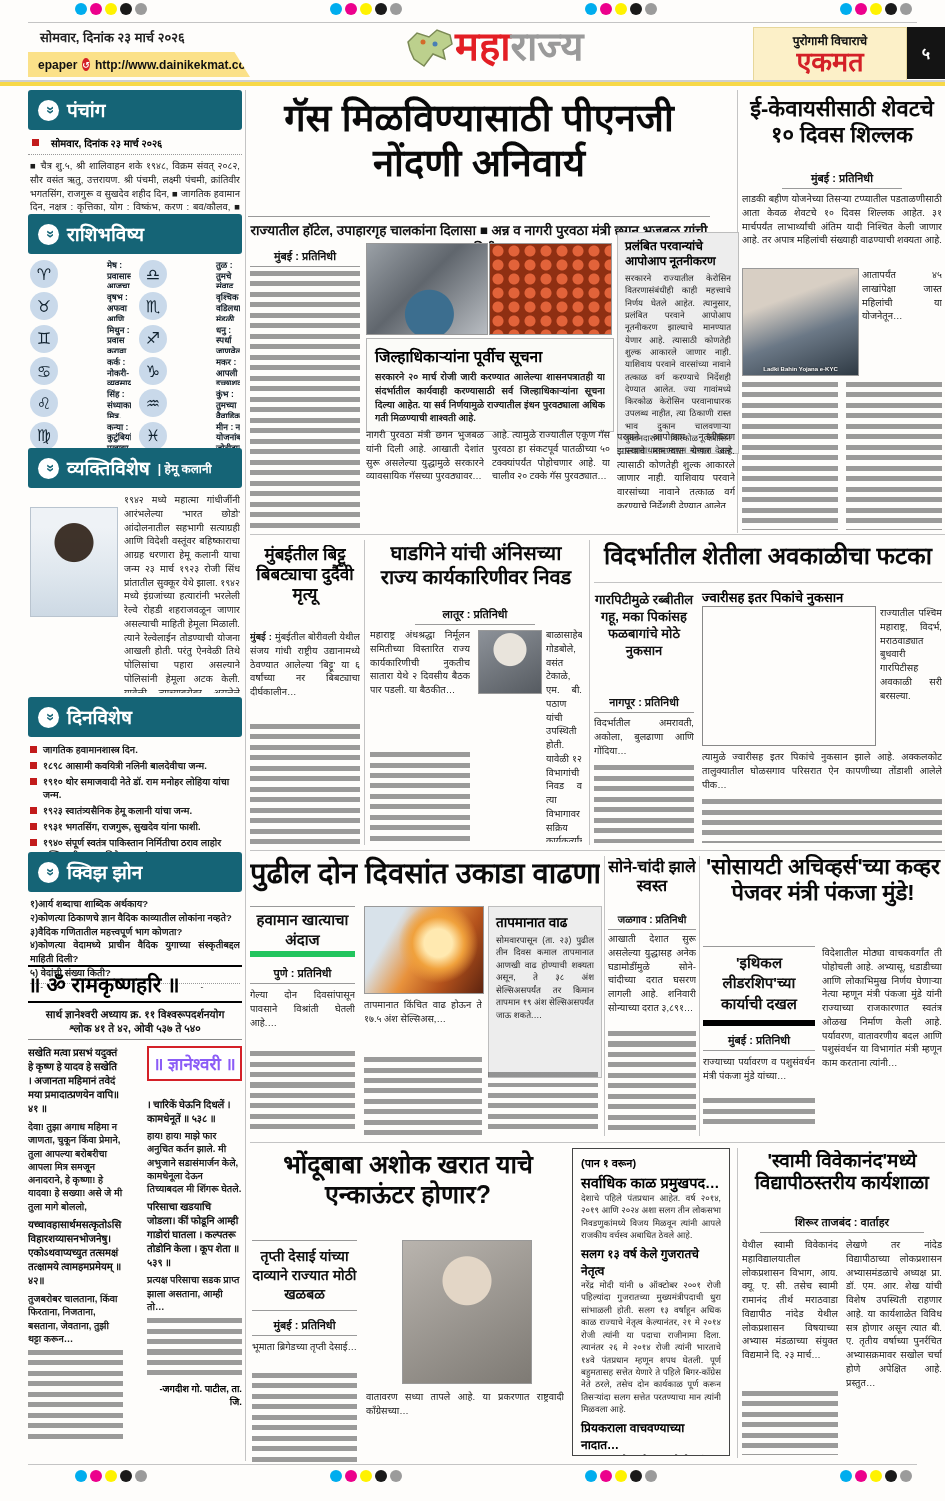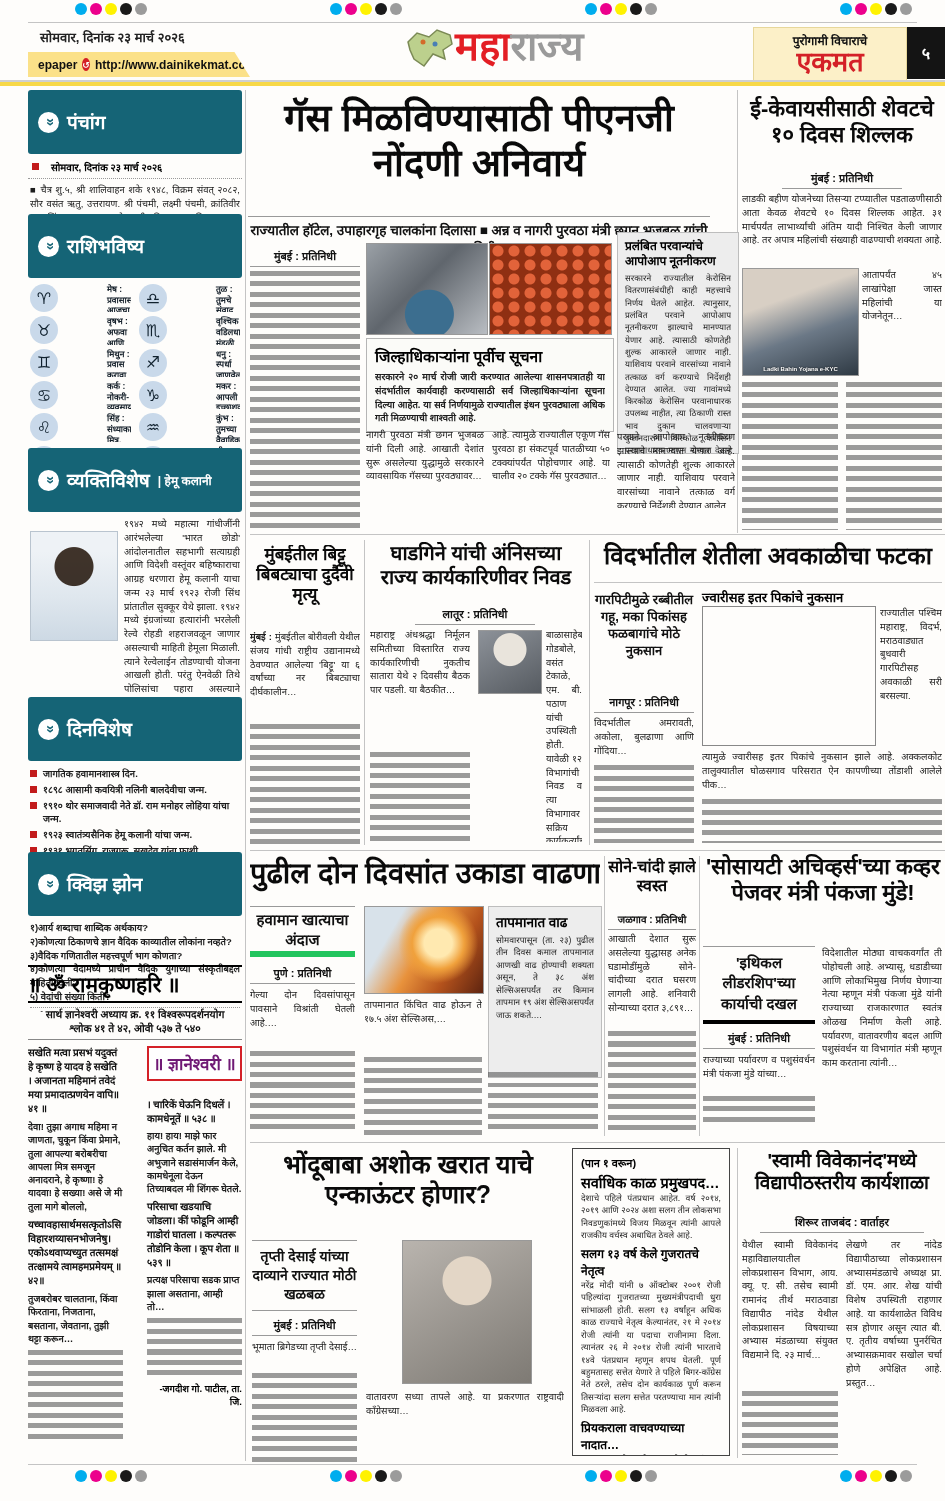--- a/index.html
+++ b/index.html
@@ -10,21 +10,21 @@
   .hl{font-weight:700;color:#0a0a0a;text-align:center;line-height:1.18;overflow:hidden;}
   .sub{font-weight:700;color:#111;text-align:center;overflow:hidden;}
   .byline{font-weight:700;font-size:11px;text-align:center;color:#111;
           border-bottom:1px solid #9a9a9a;padding:2px 0 3px;overflow:hidden;}
   .body{font-size:9.5px;line-height:1.45;text-align:justify;color:#1d1d1d;overflow:hidden;}
   .flines{background:repeating-linear-gradient(to bottom,#4a4a4a 0 5px,transparent 5px 10.5px);opacity:.55;}
   .hline{background:#c4c4c4;height:1px;}
   .vline{background:#c4c4c4;width:1px;}
   
   .sec-h{display:flex;align-items:center;gap:8px;background:#156476;color:#fff;
-         font-weight:700;font-size:19px;padding:16px 10px;border-radius:3px;height:32px;overflow:hidden;}
+         font-weight:700;font-size:19px;padding:4px 10px;border-radius:3px;height:32px;overflow:hidden;}
   .sec-h .small{font-size:12px;font-weight:700;}
   .chev{flex:0 0 auto;width:21px;height:21px;border-radius:50%;background:#fff;color:#156476;
         display:flex;align-items:center;justify-content:center;font-weight:700;font-size:14px;}
   .chev-in{display:inline-block;transform:rotate(-90deg);line-height:1;}
   .sq{display:inline-block;width:7px;height:7px;background:#c21b1b;margin-right:6px;flex:0 0 auto;margin-top:3px;}
   .din-item{display:flex;font-size:9.5px;line-height:1.45;color:#1d1d1d;margin-bottom:2px;font-weight:600;}
   .rashi-grid{display:grid;grid-auto-flow:column;grid-template-rows:repeat(6,1fr);grid-template-columns:1fr 1fr;gap:4px 8px;}
   .rashi-item{display:flex;gap:5px;align-items:flex-start;overflow:hidden;}
   .zod{flex:0 0 auto;width:28px;height:28px;border-radius:50%;background:#c9d9ea;color:#10212e;
        display:flex;align-items:center;justify-content:center;font-size:16px;font-weight:700;}
@@ -34,21 +34,21 @@
   .notice{border:1px solid #b5b5b5;padding:6px 8px;overflow:hidden;background:#fbfbf8;}
   .photo{overflow:hidden;position:absolute;}
   .pcap{position:absolute;left:0;right:0;bottom:3px;color:#fff;font-size:6px;text-align:center;font-weight:700;
         text-shadow:0 0 2px #000;}
   .dotgrp{position:absolute;display:flex;gap:3px;}
   .dot{width:12px;height:12px;border-radius:50%;}
   .d-c{background:#00adee}.d-m{background:#ec008c}.d-y{background:#fff200}.d-k{background:#1a1a1a}.d-g{background:#9b9b9b}
   .ramtitle{font-size:21px;font-weight:800;text-align:left;color:#000;border-top:2px solid #000;border-bottom:2px solid #000;padding:3px 0;}
   .verse{font-weight:800;font-size:10px;line-height:1.4;color:#101010;font-family:"Liberation Serif","DejaVu Serif",serif;}
   .prose{font-size:9.5px;line-height:1.4;color:#1d1d1d;font-weight:600;}
-  .dny{border:2px solid #d42027;color:#701a75;font-weight:800;font-size:17px;text-align:center;
+  .dny{border:2px solid #d42027;color:#8b5cf6;font-weight:800;font-size:17px;text-align:center;
        padding:4px 2px;background:#fff;}
 </style>
 </head>
 <body>
 
 <div id="page">
 
   <div class="dotgrp" style="left:75px;top:3px">
     <span class="dot d-c"></span>
       <span class="dot d-m"></span>
@@ -394,21 +394,21 @@
 
   <div class="abs hl" style="left:608px;top:858px;width:88px;height:48px;font-size:16px">सोने-चांदी झाले स्वस्त</div>
   <div class="abs byline" style="left:608px;top:910px;width:88px;font-size:10px">जळगाव : प्रतिनिधी</div>
   <div class="abs" style="left:608px;top:932px;width:88px">
     <div class="body" style="height:96px">आखाती देशात सुरू असलेल्या युद्धासह अनेक घडामोडींमुळे सोने-चांदीच्या दरात घसरण लागली आहे. शनिवारी सोन्याच्या दरात ३,८९१…</div>
     <div class="flines" style="height:100px;margin-top:3px"></div>
   </div>
 
   <div class="abs hl" style="left:703px;top:854px;width:240px;height:84px;font-size:22px">'सोसायटी अचिव्हर्स'च्या कव्हर पेजवर मंत्री पंकजा मुंडे!</div>
   <div class="abs" style="left:703px;top:946px;width:112px">
-    <div class="sub" style="font-size:15px;line-height:1.35;border-top:1px solid #999;border-bottom:4px solid #000000;padding:6px 0">'इथिकल लीडरशिप'च्या कार्याची दखल</div>
+    <div class="sub" style="font-size:15px;line-height:1.35;border-top:1px solid #999;border-bottom:6px solid #000000;padding:6px 0">'इथिकल लीडरशिप'च्या कार्याची दखल</div>
     <div class="byline" style="margin-top:4px">मुंबई : प्रतिनिधी</div>
     <div class="body" style="height:40px;margin-top:4px">राज्याच्या पर्यावरण व पशुसंवर्धन मंत्री पंकजा मुंडे यांच्या…</div>
     <div class="flines" style="height:30px;margin-top:3px"></div>
   </div>
   <div class="abs" style="left:822px;top:946px;width:120px">
     <div class="body" style="height:190px">विदेशातील मोठ्या वाचकवर्गांत ती पोहोचली आहे. अभ्यासू, धडाडीच्या आणि लोकाभिमुख निर्णय घेणाऱ्या नेत्या म्हणून मंत्री पंकजा मुंडे यांनी राज्याच्या राजकारणात स्वतंत्र ओळख निर्माण केली आहे. पर्यावरण, वातावरणीय बदल आणि पशुसंवर्धन या विभागांत मंत्री म्हणून काम करताना त्यांनी…</div>
   </div>
 
   <div class="abs hl" style="left:252px;top:1150px;width:312px;height:80px;font-size:25px">भोंदूबाबा अशोक खरात याचे एन्काऊंटर होणार?</div>
   <div class="abs" style="left:252px;top:1240px;width:105px">

